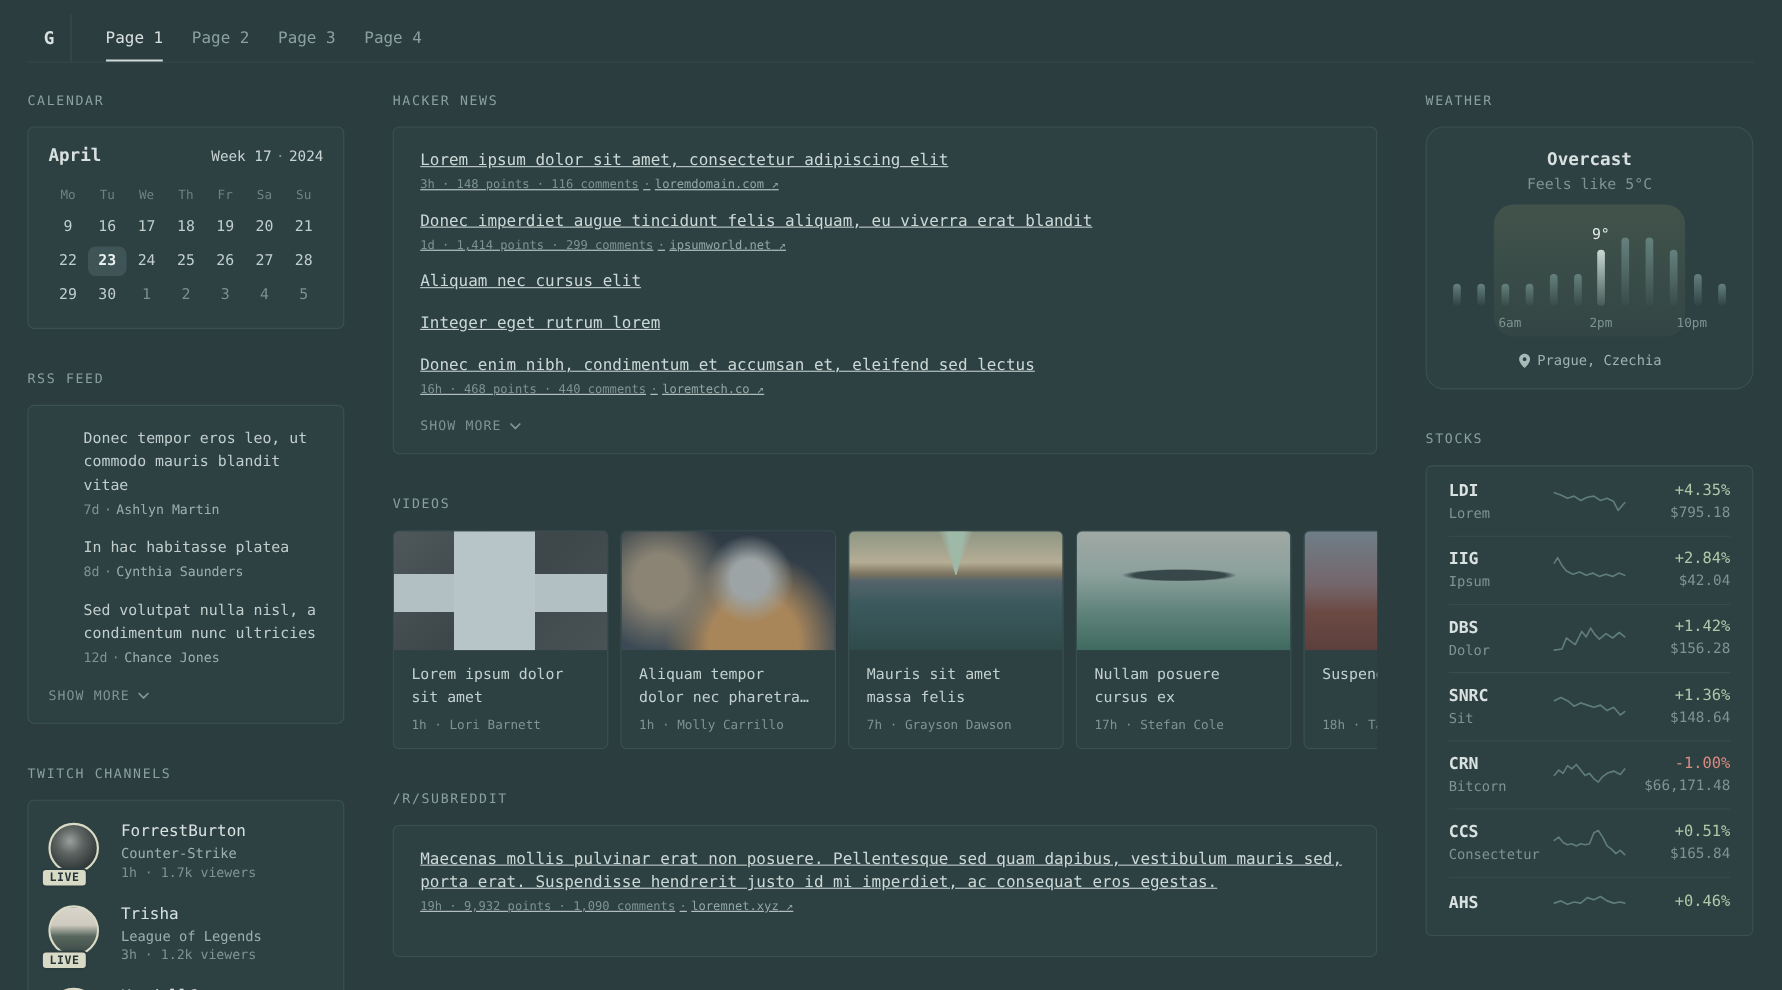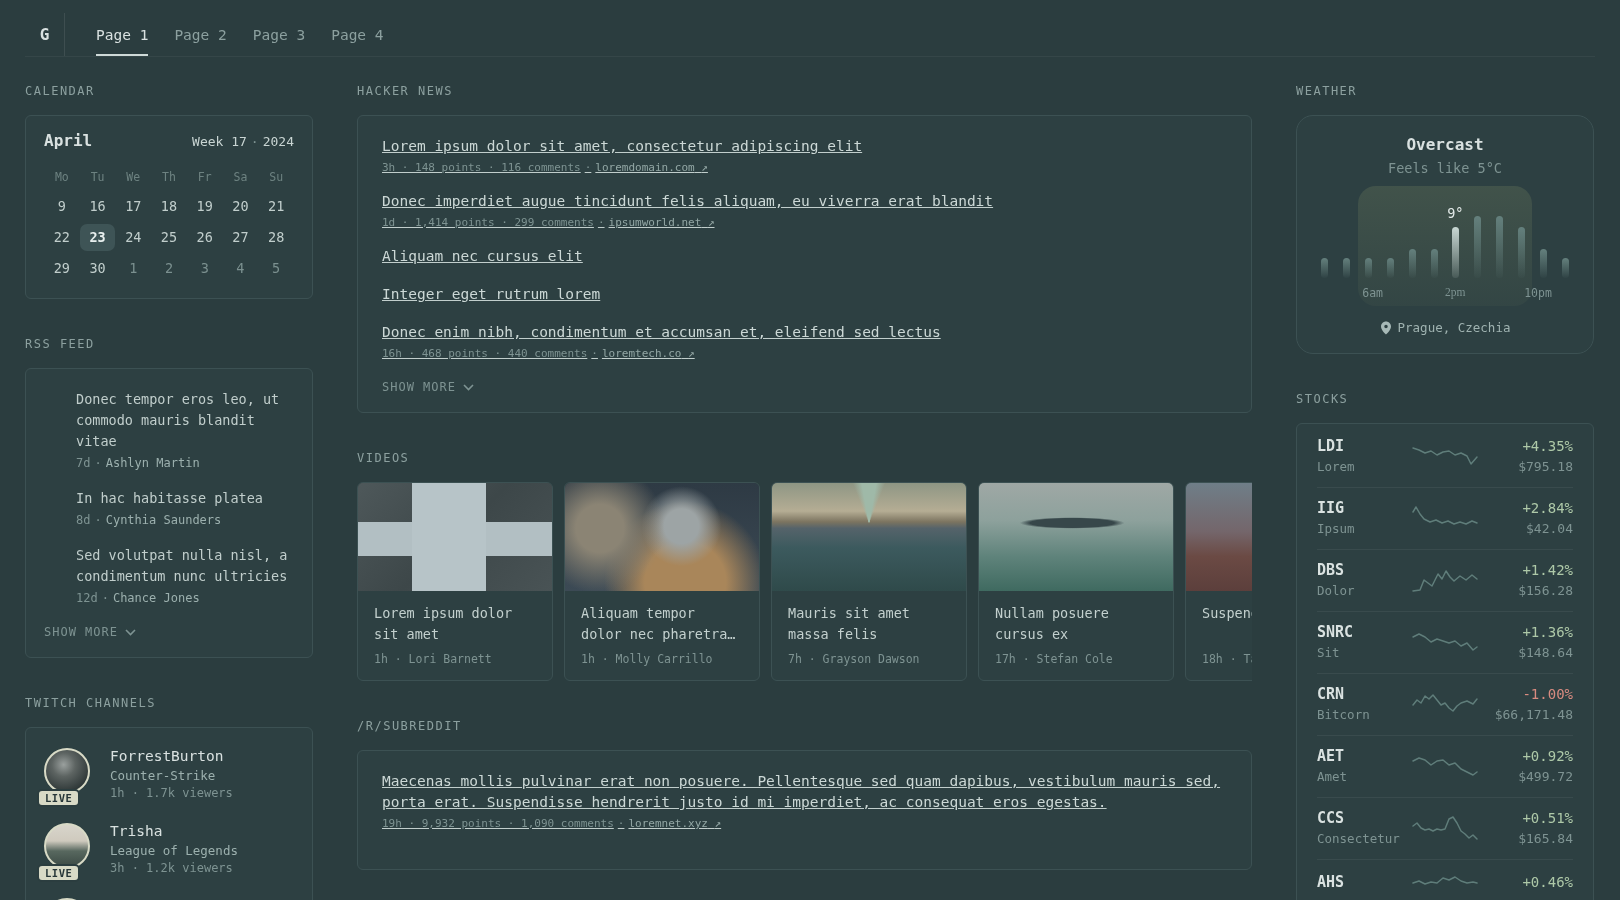--- a/index.html
+++ b/index.html
@@ -446,21 +446,21 @@
               <div class="wbar" style="height: 47%;"></div>
               <div class="wbar current" style="height: 83%;"></div>
               <div class="wbar" style="height: 100%;"></div>
               <div class="wbar" style="height: 100%;"></div>
               <div class="wbar" style="height: 83%;"></div>
               <div class="wbar" style="height: 47%;"></div>
               <div class="wbar" style="height: 32%;"></div>
             </div>
           <div class="w-times">
               <span style="left: 20.8333%;">6am</span>
-              <span style="left: 54.1667%; font-family: Liberation Serif, serif;">2pm</span>
+              <span style="left: 54.1667%;">2pm</span>
               <span style="left: 87.5%;">10pm</span>
             </div>
         </div>
         <div class="w-loc">
           <svg class="pin" width="12" height="14" viewBox="0 0 24 28">
               <path d="M12 1C6.5 1 2 5.5 2 11c0 7.5 10 16 10 16s10-8.5 10-16C22 5.5 17.5 1 12 1zm0 13.5A3.5 3.5 0 1 1 12 7.5a3.5 3.5 0 0 1 0 7z"></path>
             </svg>
           <span>Prague, Czechia</span>
         </div>
       </div>
@@ -533,33 +533,20 @@
           </div>
           <svg class="spark" width="70" height="26" viewBox="0 0 68 26">
               <polyline points="2,14 6,9 10,12 14,5 18,8 22,4 26,9 30,14 34,12 38,17 42,20 46,15 50,12 56,10 62,13 66,8"></polyline>
             </svg>
           <div class="s-right">
             <div class="s-change neg">-1.00%</div>
             <div class="s-price">$66,171.48</div>
           </div>
         </div>
 
-        <div class="stock-row">
-          <div>
-            <div class="s-sym">AET</div>
-            <div class="s-name">Amet</div>
-          </div>
-          <svg class="spark" width="70" height="26" viewBox="0 0 68 26">
-              <polyline points="2,8 8,5 14,7 20,12 26,8 32,7 38,12 44,10 50,16 56,19 62,22 66,19"></polyline>
-            </svg>
-          <div class="s-right">
-            <div class="s-change">+0.92%</div>
-            <div class="s-price">$499.72</div>
-          </div>
-        </div>
 
         <div class="stock-row">
           <div>
             <div class="s-sym">CCS</div>
             <div class="s-name">Consectetur</div>
           </div>
           <svg class="spark" width="70" height="26" viewBox="0 0 68 26">
               <polyline points="2,11 6,8 10,13 14,15 18,14 22,16 26,14 30,15 34,14 38,4 42,2 46,8 50,16 54,19 58,23 62,20 66,24"></polyline>
             </svg>
           <div class="s-right">

